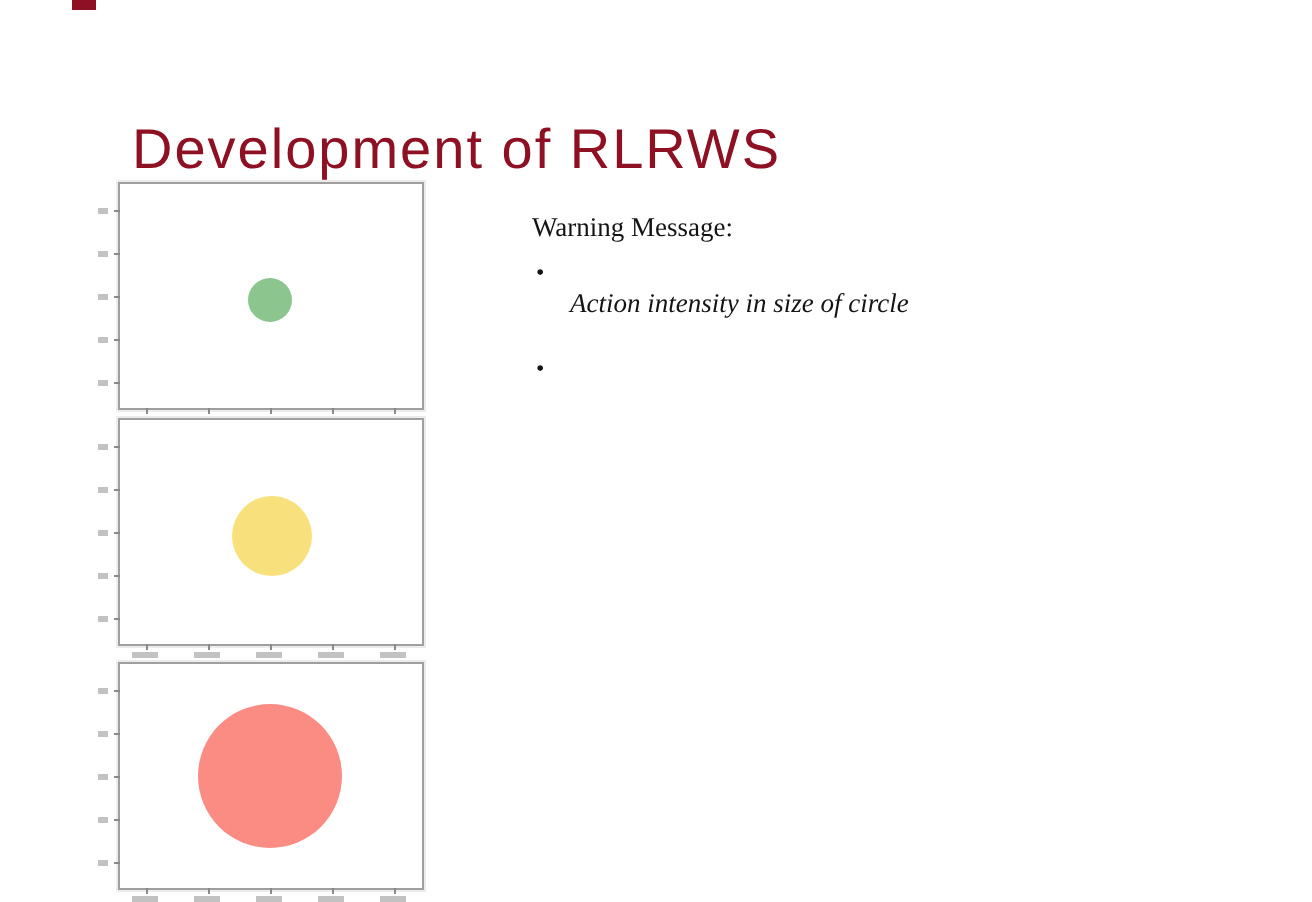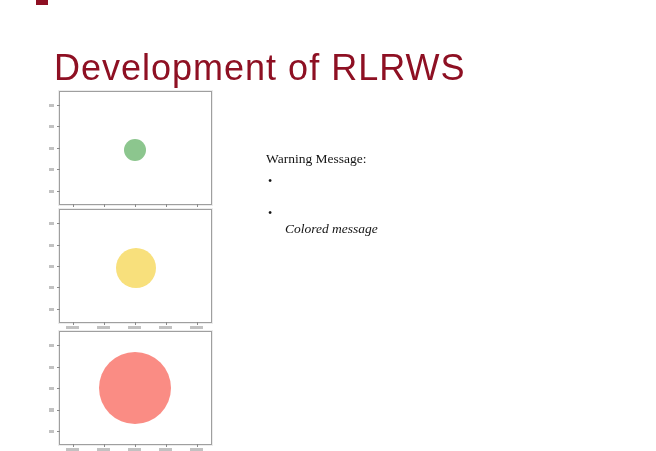--- a/index.html
+++ b/index.html
@@ -1,23 +1,23 @@
 <!DOCTYPE html>
 <html><head>
 <meta charset="utf-8">
 <style>
   html,body{margin:0;padding:0;background:#ffffff;}
   .slide{position:relative;width:656px;height:451px;background:#ffffff;overflow:hidden;
          font-family:"Liberation Serif",serif;}
 
   .accent{position:absolute;left:36px;top:0;width:12px;height:5px;}
 
-  .title{position:absolute;left:54px;top:47px;margin:0;
+  .title{position:absolute;left:54px;top:47px;margin:12px;
          font-family:"Liberation Sans",sans-serif;
-         font-size:36px;font-weight:400;letter-spacing:1px;white-space:nowrap;}
+         font-size:28px;font-weight:400;letter-spacing:1px;white-space:nowrap;}
 
   
   .frame{position:absolute;width:151px;height:112px;background:#ffffff;
          border:1px solid #9f9f9f;box-shadow:0 0 0 1px #ececec;}
   .f1{left:59px;top:91px;}
   .f2{left:59px;top:209px;}
   .f3{left:59px;top:331px;}
 
   .yticks{position:absolute;left:-3px;top:13px;width:3px;height:87px;
           background:repeating-linear-gradient(to bottom,#8a8a8a 0 1px,transparent 1px 21.5px);}
@@ -28,21 +28,21 @@
   .xlabels{position:absolute;left:6px;bottom:-7px;width:140px;height:3px;
           background:repeating-linear-gradient(to right,#c2c2c2 0 13px,transparent 13px 31px);}
 
   .circle{position:absolute;border-radius:50%;}
   .c1{width:22px;height:22px;left:64px;top:47px;}
   .c2{width:40px;height:40px;left:56px;top:38px;}
   .c3{width:72px;height:72px;left:39px;top:20px;}
 
   
   .content{position:absolute;left:266px;top:106px;width:350px;
-           font-size:13.5px;line-height:16px;color:#141414;margin-top:45px;}
+           font-size:13.5px;line-height:16px;color:#141414;}
   .heading{margin:0 0 6px 0;}
   .row{display:flex;}
   .bullet{flex:0 0 19px;padding-left:2px;font-size:12px;}
   .detail{margin-left:19px;font-style:italic;}
   .group2{margin-top:16px;}
 </style>
 </head>
 <body>
 
 <div class="slide">
@@ -75,23 +75,23 @@
     <div class="circle c3" style="background: rgb(250, 140, 132);"></div>
   </div>
 
   <div class="content">
     <div class="heading">Warning Message:</div>
 
     <div class="group">
       <div class="row">
         <span class="bullet">•</span>
       </div>
+      <div class="detail">Action intensity in size of circle</div>
     </div>
 
     <div class="group group2">
       <div class="row">
         <span class="bullet">•</span>
       </div>
-      <div class="detail">Colored message</div>
     </div>
   </div>
 
 </div>
 
 </body></html>

